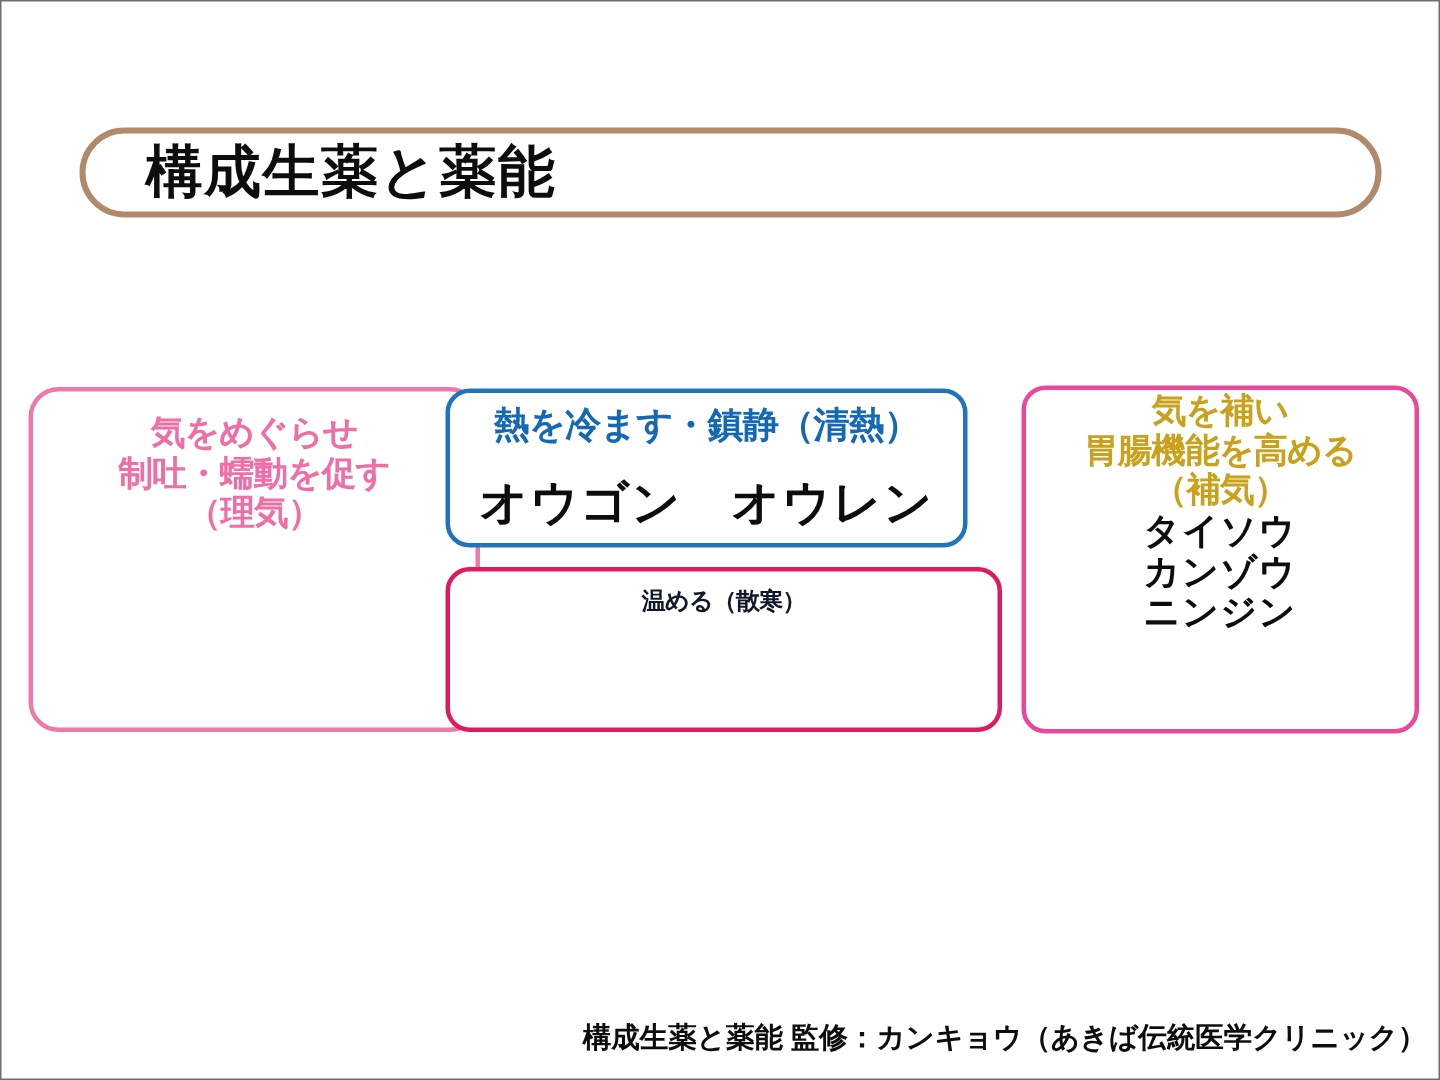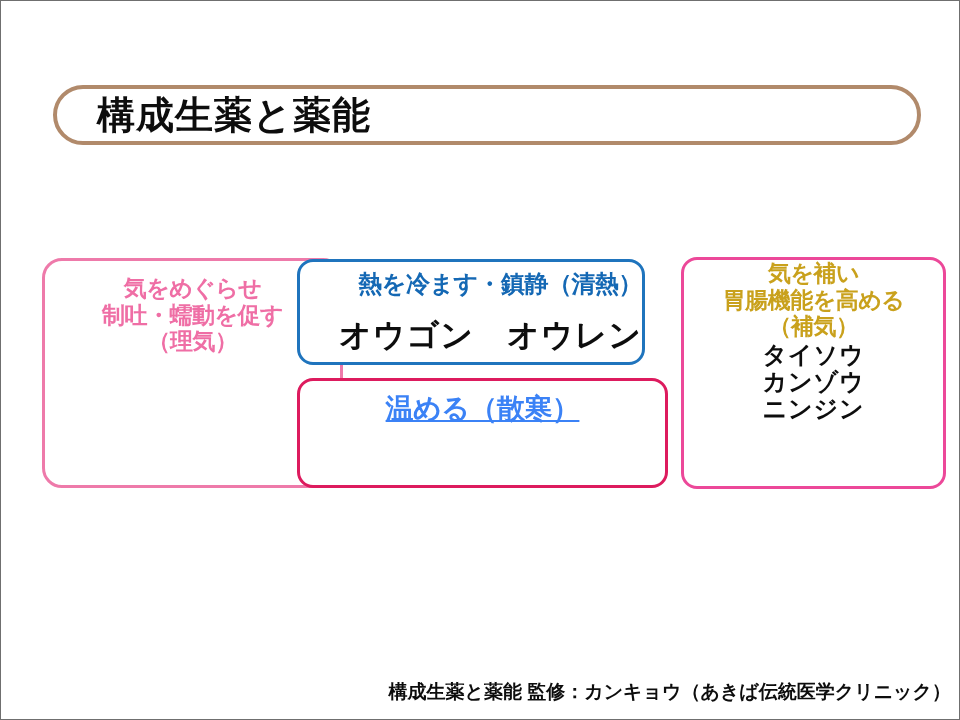--- a/index.html
+++ b/index.html
@@ -72,21 +72,20 @@
   
   #box-riki {
     left: 18px;
     top: 257px;
     width: 301px;
     height: 230px;
     border: 3px solid #ee7aaa;
     border-radius: 20px;
     justify-content: flex-start;
     padding-top: 14px;
-    margin-left: 23px;
   }
   #box-riki .eff {
     font-size: 23px;
     color: #ef6ea5;
     letter-spacing: -0.5px;
   }
   #box-riki .herbs {
     font-size: 31px;
     margin-top: 30px;
     letter-spacing: 1px;
@@ -95,21 +94,20 @@
   
   #box-seinetsu {
     left: 296px;
     top: 258px;
     width: 348px;
     height: 106px;
     border: 3px solid #1f74bd;
     border-radius: 16px;
     justify-content: flex-start;
     padding-top: 8px;
-    align-items: flex-end;
   }
   #box-seinetsu .eff {
     font-size: 24px;
     color: #1468b4;
     letter-spacing: -0.5px;
   }
   #box-seinetsu .herbs {
     font-size: 32px;
     margin-top: 20px;
     letter-spacing: 1px;
@@ -120,24 +118,23 @@
     left: 296px;
     top: 377px;
     width: 371px;
     height: 110px;
     border: 3px solid #dd1b5e;
     border-radius: 16px;
     justify-content: flex-start;
     padding-top: 12px;
   }
   #box-sankan .eff {
-    font-size: 28px;
-    color: #3b82f6;
-    letter-spacing: -0.5px;
-    text-decoration: underline;
+    font-size: 16px;
+    color: #0f172a;
+    letter-spacing: -0.5px;
   }
   #box-sankan .herbs {
     font-size: 31px;
     margin-top: 5px;
     letter-spacing: 1px;
   }
 
   
   #box-hoki {
     left: 680px;

